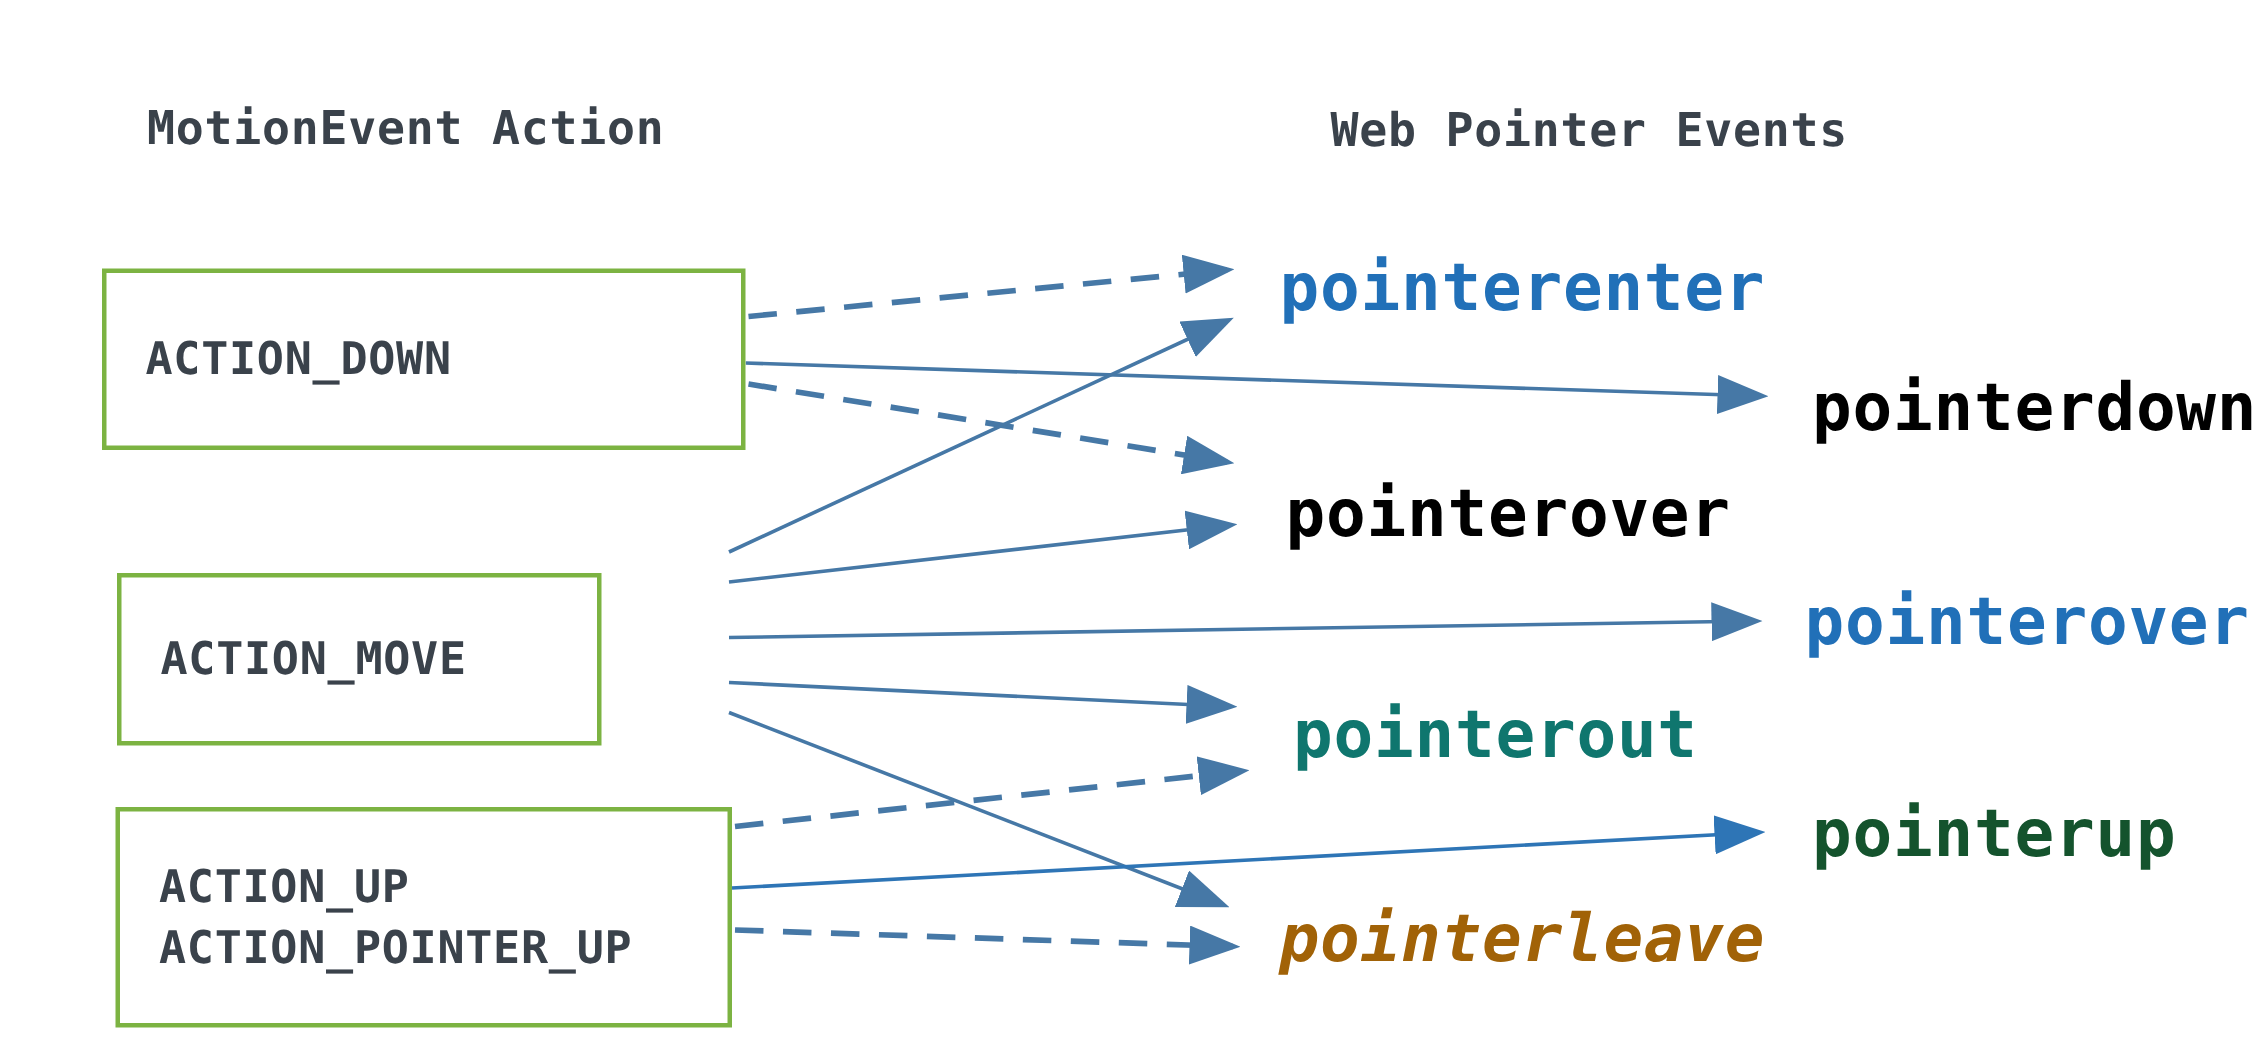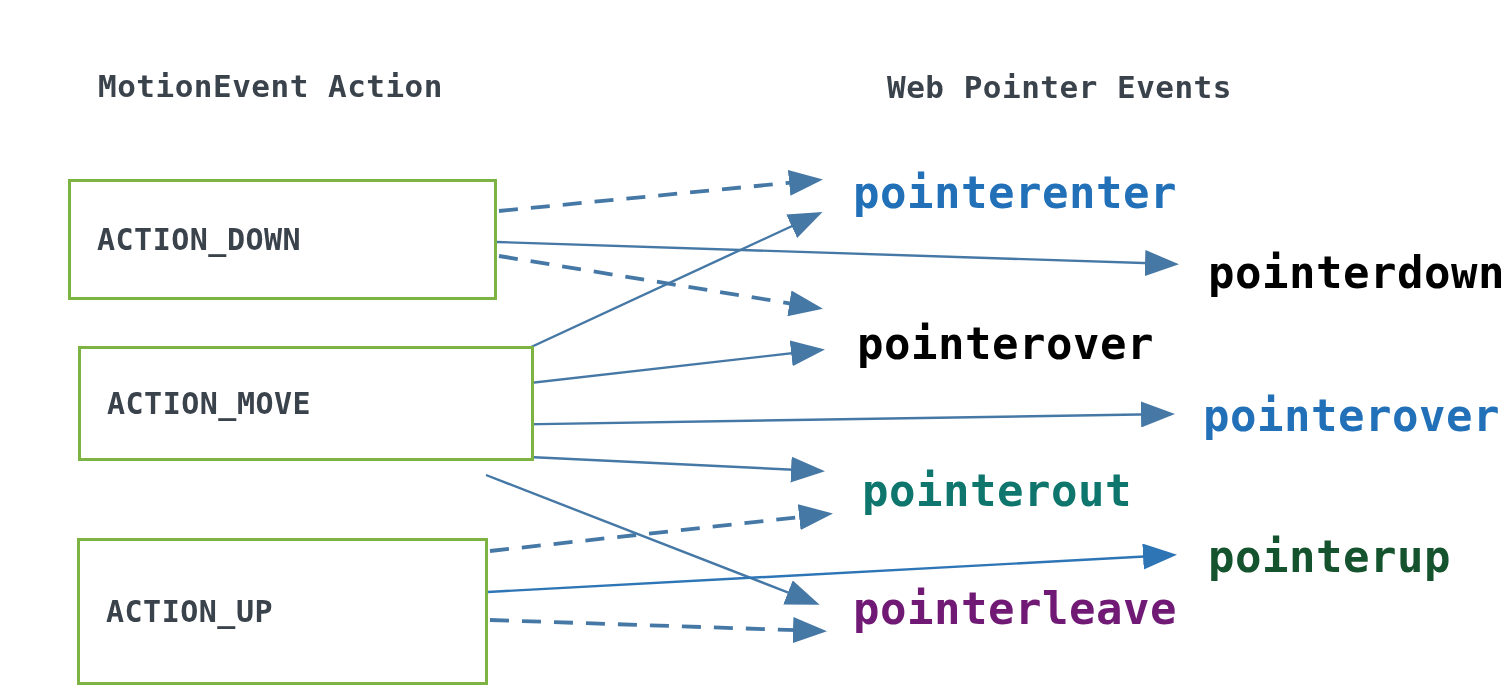--- a/index.html
+++ b/index.html
@@ -108,29 +108,30 @@
       </g>
   </svg>
 
   <div class="col-header" style="left: 98px; top: 86px;">MotionEvent Action</div>
   <div class="col-header" style="left: 887px; top: 87px;">Web Pointer Events</div>
 
   <div id="boxes">
       <div class="action-box" style="left: 68px; top: 179px; width: 429px; height: 121px; border-color: rgb(124, 179, 66);">
         <div class="action-line">ACTION_DOWN</div>
       </div>
-      <div class="action-box" style="left: 78px; top: 346px; width: 456px; height: 115px; border-color: rgb(124, 179, 66);">
+      <div class="action-box" style="left: 78px; top: 382px; width: 323px; height: 115px; border-color: rgb(124, 179, 66);">
         <div class="action-line">ACTION_MOVE</div>
       </div>
       <div class="action-box" style="left: 77px; top: 538px; width: 411px; height: 147px; border-color: rgb(124, 179, 66);">
         <div class="action-line">ACTION_UP</div>
+        <div class="action-line">ACTION_POINTER_UP</div>
       </div>
     </div>
   <div id="events">
       <div class="event-label" style="left: 853px; top: 192px; color: rgb(33, 112, 184);">pointerenter</div>
       <div class="event-label" style="left: 1208px; top: 272px; color: #000000;">pointerdown</div>
       <div class="event-label" style="left: 857px; top: 343px; color: #000000; text-align: right;">pointerover</div>
       <div class="event-label" style="left: 1203px; top: 415px; color: rgb(33, 112, 184);">pointerover</div>
       <div class="event-label" style="left: 862px; top: 490px; color: #0f766e;">pointerout</div>
       <div class="event-label" style="left: 1208px; top: 556px; color: #14532d;">pointerup</div>
-      <div class="event-label" style="left: 853px; top: 608px; color: #701a75;">pointerleave</div>
+      <div class="event-label" style="left: 853px; top: 626px; color: #a16207; font-style: italic;">pointerleave</div>
     </div>
 </div>
 
 </body></html>

